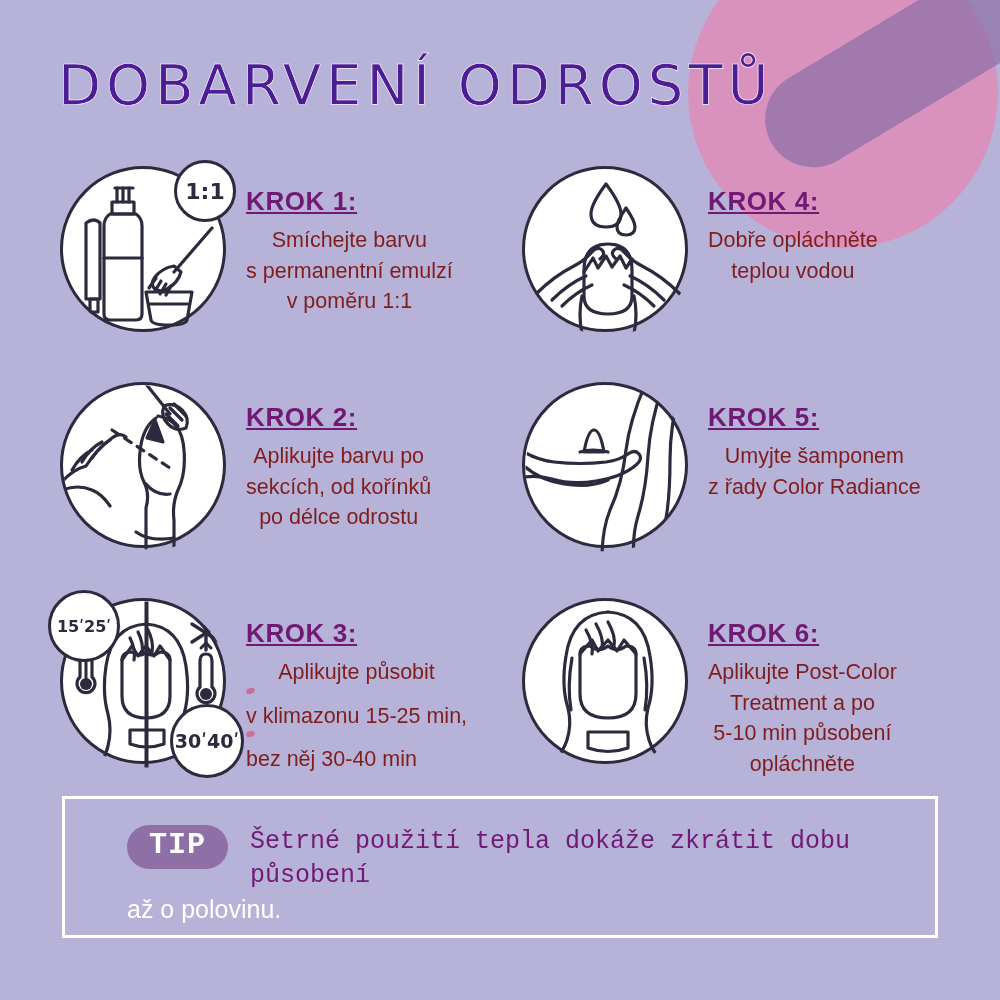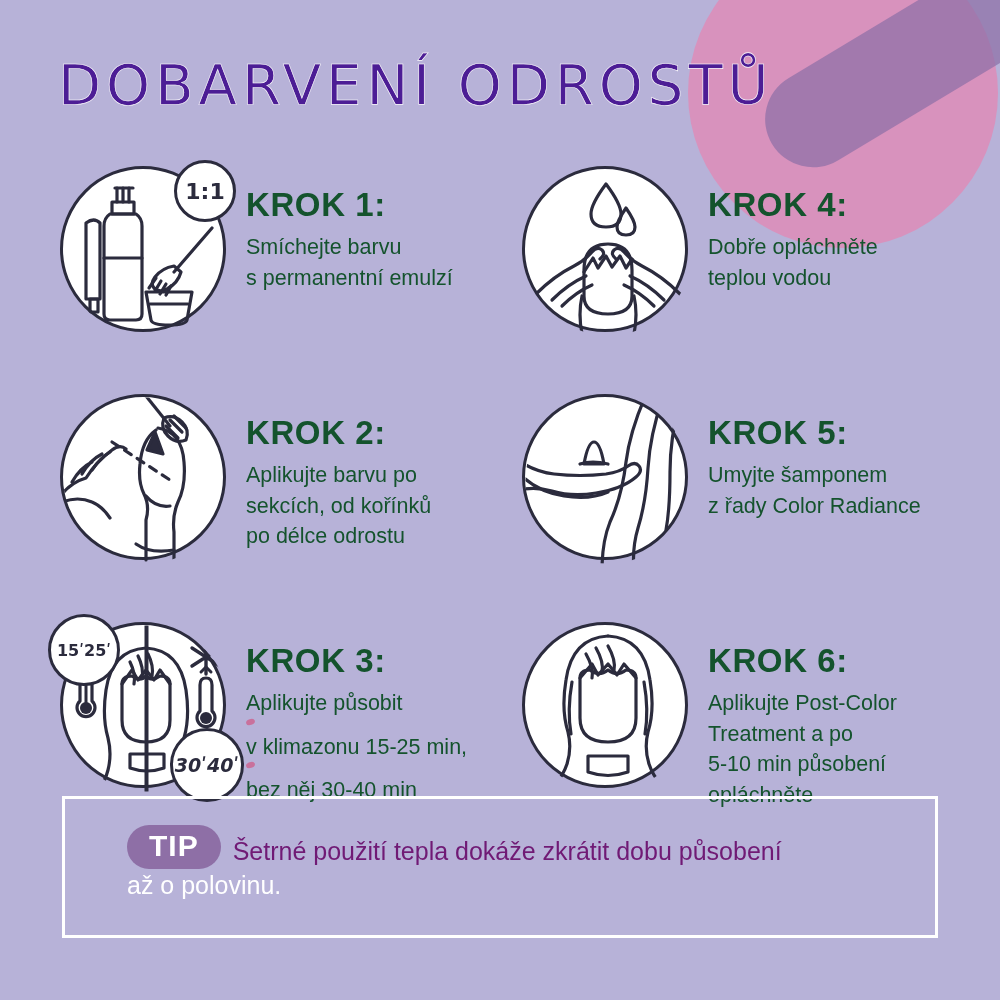--- a/index.html
+++ b/index.html
@@ -48,47 +48,48 @@
   }
 
   
   .steps {
     position: absolute;
     top: 160px; left: 52px;
     width: 900px;
     display: grid;
     grid-template-columns: 462px 438px;
     grid-auto-rows: 208px;
-    row-gap: 20px;
+    row-gap: 8px;
   }
   .step { display: flex; align-items: flex-start; }
   .step-icon {
     position: relative;
     width: 182px; height: 182px;
     flex: 0 0 182px;
   }
   .circle-art {
     position: absolute;
     left: 8px; top: 6px;
     width: 166px; height: 166px;
     border-radius: 50%;
     background: #ffffff;
     border: 3.5px solid #2b2b3d;
     overflow: visible;
   }
   .circle-art svg { position: absolute; left: -3.5px; top: -3.5px; }
   .step-text { padding-top: 26px; padding-left: 12px; }
   .step-title {
-    font-size: 33px;
+    font-size: 26px;
     font-weight: bold;
-    color: #14532d;
+    color: #701a75;
     letter-spacing: .6px;
     margin-bottom: 8px;
-  }
-  .step-body { font-size: 21.5px; color: #14532d; line-height: 1.42; font-weight: 300; }
+    text-decoration: underline;
+  }
+  .step-body { font-size: 21.5px; color: #7f1d1d; line-height: 1.42; font-weight: 300; text-align: center; }
   .step-body .line { display: block; white-space: nowrap; }
   .bullet-line { display: flex; align-items: baseline; gap: 7px; white-space: nowrap; flex-direction: column; }
   .bullet-dot {
     display: inline-block; width: 9px; height: 6px;
     border-radius: 50% 50% 50% 50%;
     background: #c9719c;
     transform: rotate(-18deg);
     flex: 0 0 auto;
   }
 
@@ -98,31 +99,31 @@
     background: #ffffff;
     border: 3.5px solid #2b2b3d;
     border-radius: 50%;
     display: flex; align-items: center; justify-content: center;
     color: #2b2b3d;
     font-weight: bold;
     font-family: "DejaVu Sans", sans-serif;
   }
   .badge-ratio { right: -2px; top: 0px; width: 62px; height: 62px; font-size: 22px; }
   .badge-t1 { left: -4px; top: -2px; width: 72px; height: 72px; font-size: 16px; }
-  .badge-t2 { right: -10px; bottom: -4px; width: 74px; height: 74px; font-size: 19px; font-style: italic; }
+  .badge-t2 { right: -10px; bottom: -4px; width: 74px; height: 74px; font-size: 19px; }
 
   
   .tipbox {
     position: absolute;
     left: 62px; top: 796px;
     width: 876px; height: 142px;
     border: 3px solid #ffffff;
   }
   .tip-inner { padding: 26px 0 0 62px; }
-  .tip-row { display: flex; align-items: flex-end; gap: 12px; }
+  .tip-row { display: flex; align-items: flex-start; gap: 22px; font-family: Liberation Mono, monospace; }
   .tip-badge {
     background: #8e6fa6;
     color: #ffffff;
     border-radius: 22px;
     padding: 4px 22px 7px;
     font-size: 30px;
     font-weight: bold;
     letter-spacing: 1px;
     line-height: 1.1;
   }
@@ -170,20 +171,21 @@
           </g>
         </svg>
       </div>
       <div class="badge badge-ratio">1:1</div>
     </div>
     <div class="step-text">
       <div class="step-title">KROK 1:</div>
       <div class="step-body">
         <span class="line">Smíchejte barvu</span>
         <span class="line">s permanentní emulzí</span>
+        <span class="line">v poměru 1:1</span>
       </div>
     </div>
   </div>
 
   <div class="step">
     <div class="step-icon">
       <div class="circle-art">
         <svg width="173" height="173" viewBox="0 0 173 173">
           <defs>
               <clipPath id="c4">

